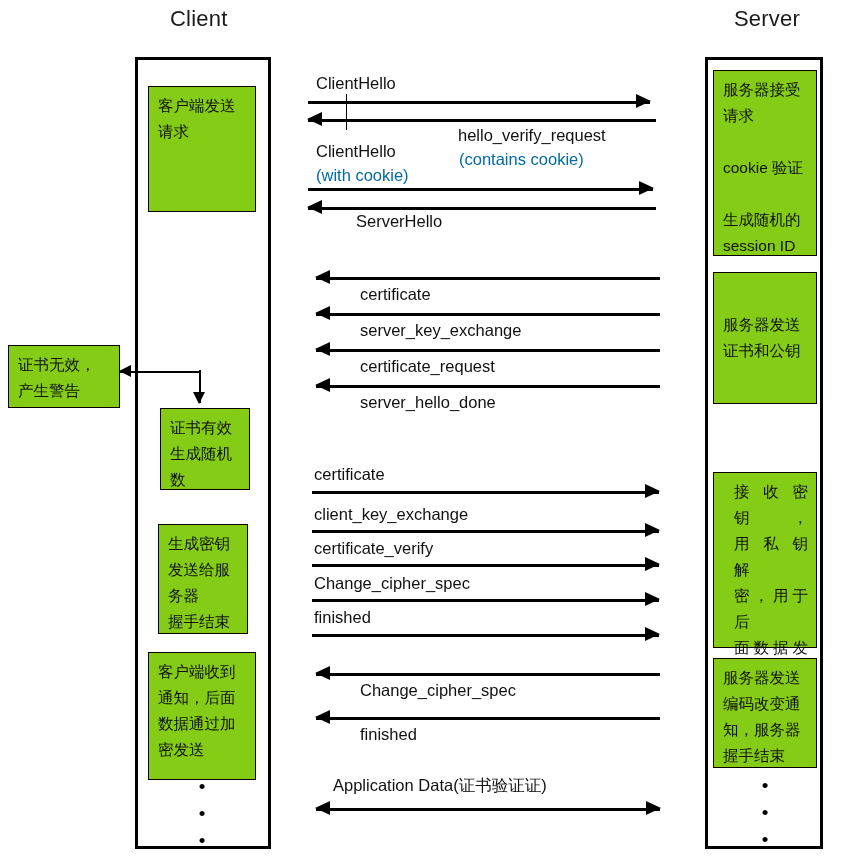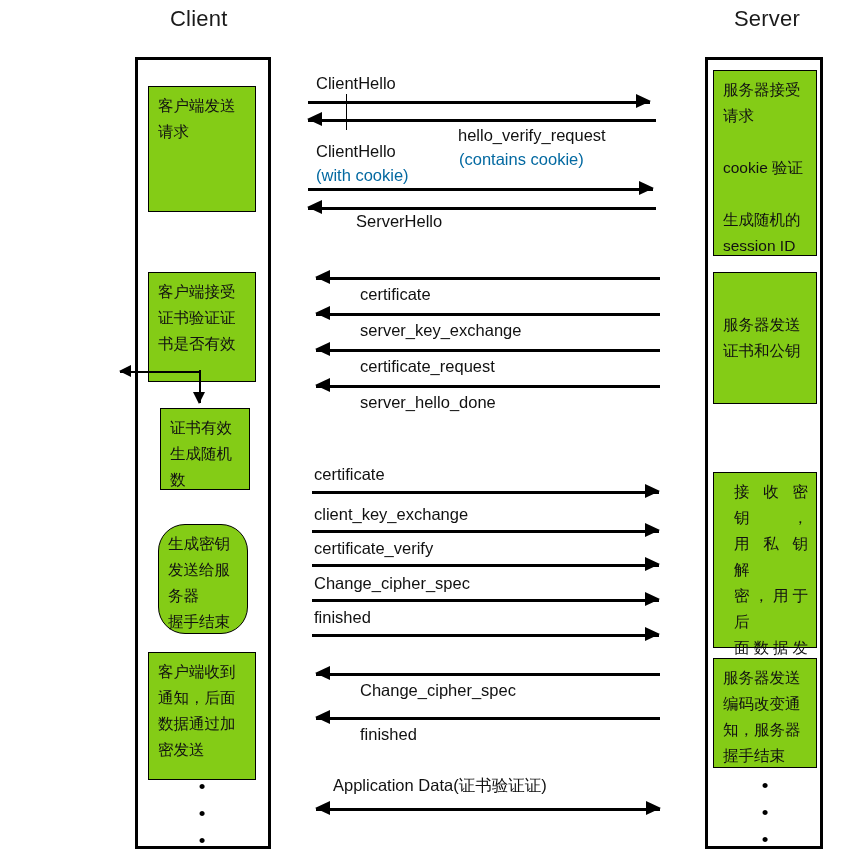--- a/index.html
+++ b/index.html
@@ -96,42 +96,41 @@
 
   <div class="ttl" style="left:170px;top:6px;">Client</div>
   <div class="ttl" style="left:734px;top:6px;">Server</div>
 
   <div class="lane" style="left:135px;top:57px;width:136px;height:792px;"></div>
   <div class="lane" style="left:705px;top:57px;width:118px;height:792px;"></div>
 
   <div class="note" style="left:148px;top:86px;width:108px;height:126px;">客户端发送
 请求</div>
 
-  <div class="note" style="left:148px;top:272px;width:108px;height:110px;">客户端接受
-证书验证证
-书是否有效</div>
 
   <div class="note" style="left:160px;top:408px;width:90px;height:82px;">证书有效
 生成随机
 数</div>
 
-  <div class="note" style="left:158px;top:524px;width:90px;height:110px;border-radius:27px;">生成密钥
+  <div class="note" style="left:158px;top:524px;width:90px;height:110px;">生成密钥
 发送给服
 务器
 握手结束</div>
 
   <div class="note" style="left:148px;top:652px;width:108px;height:128px;">客户端收到
 通知，后面
 数据通过加
 密发送</div>
 
   <div class="dots" style="left:148px;top:773px;width:108px;">•
 •
 •</div>
 
+  <div class="note" style="left:8px;top:345px;width:112px;height:63px;">证书无效，
+产生警告</div>
 
   <div class="thin" style="left:199px;top:370px;width:0;height:33px;">
     <div class="sh-v"></div>
       <div class="hd-d"></div>
   </div>
   <div class="thin" style="left:120px;top:371px;width:80px;height:0;">
     <div class="sh-h"></div>
       <div class="hd-l"></div>
   </div>
 

